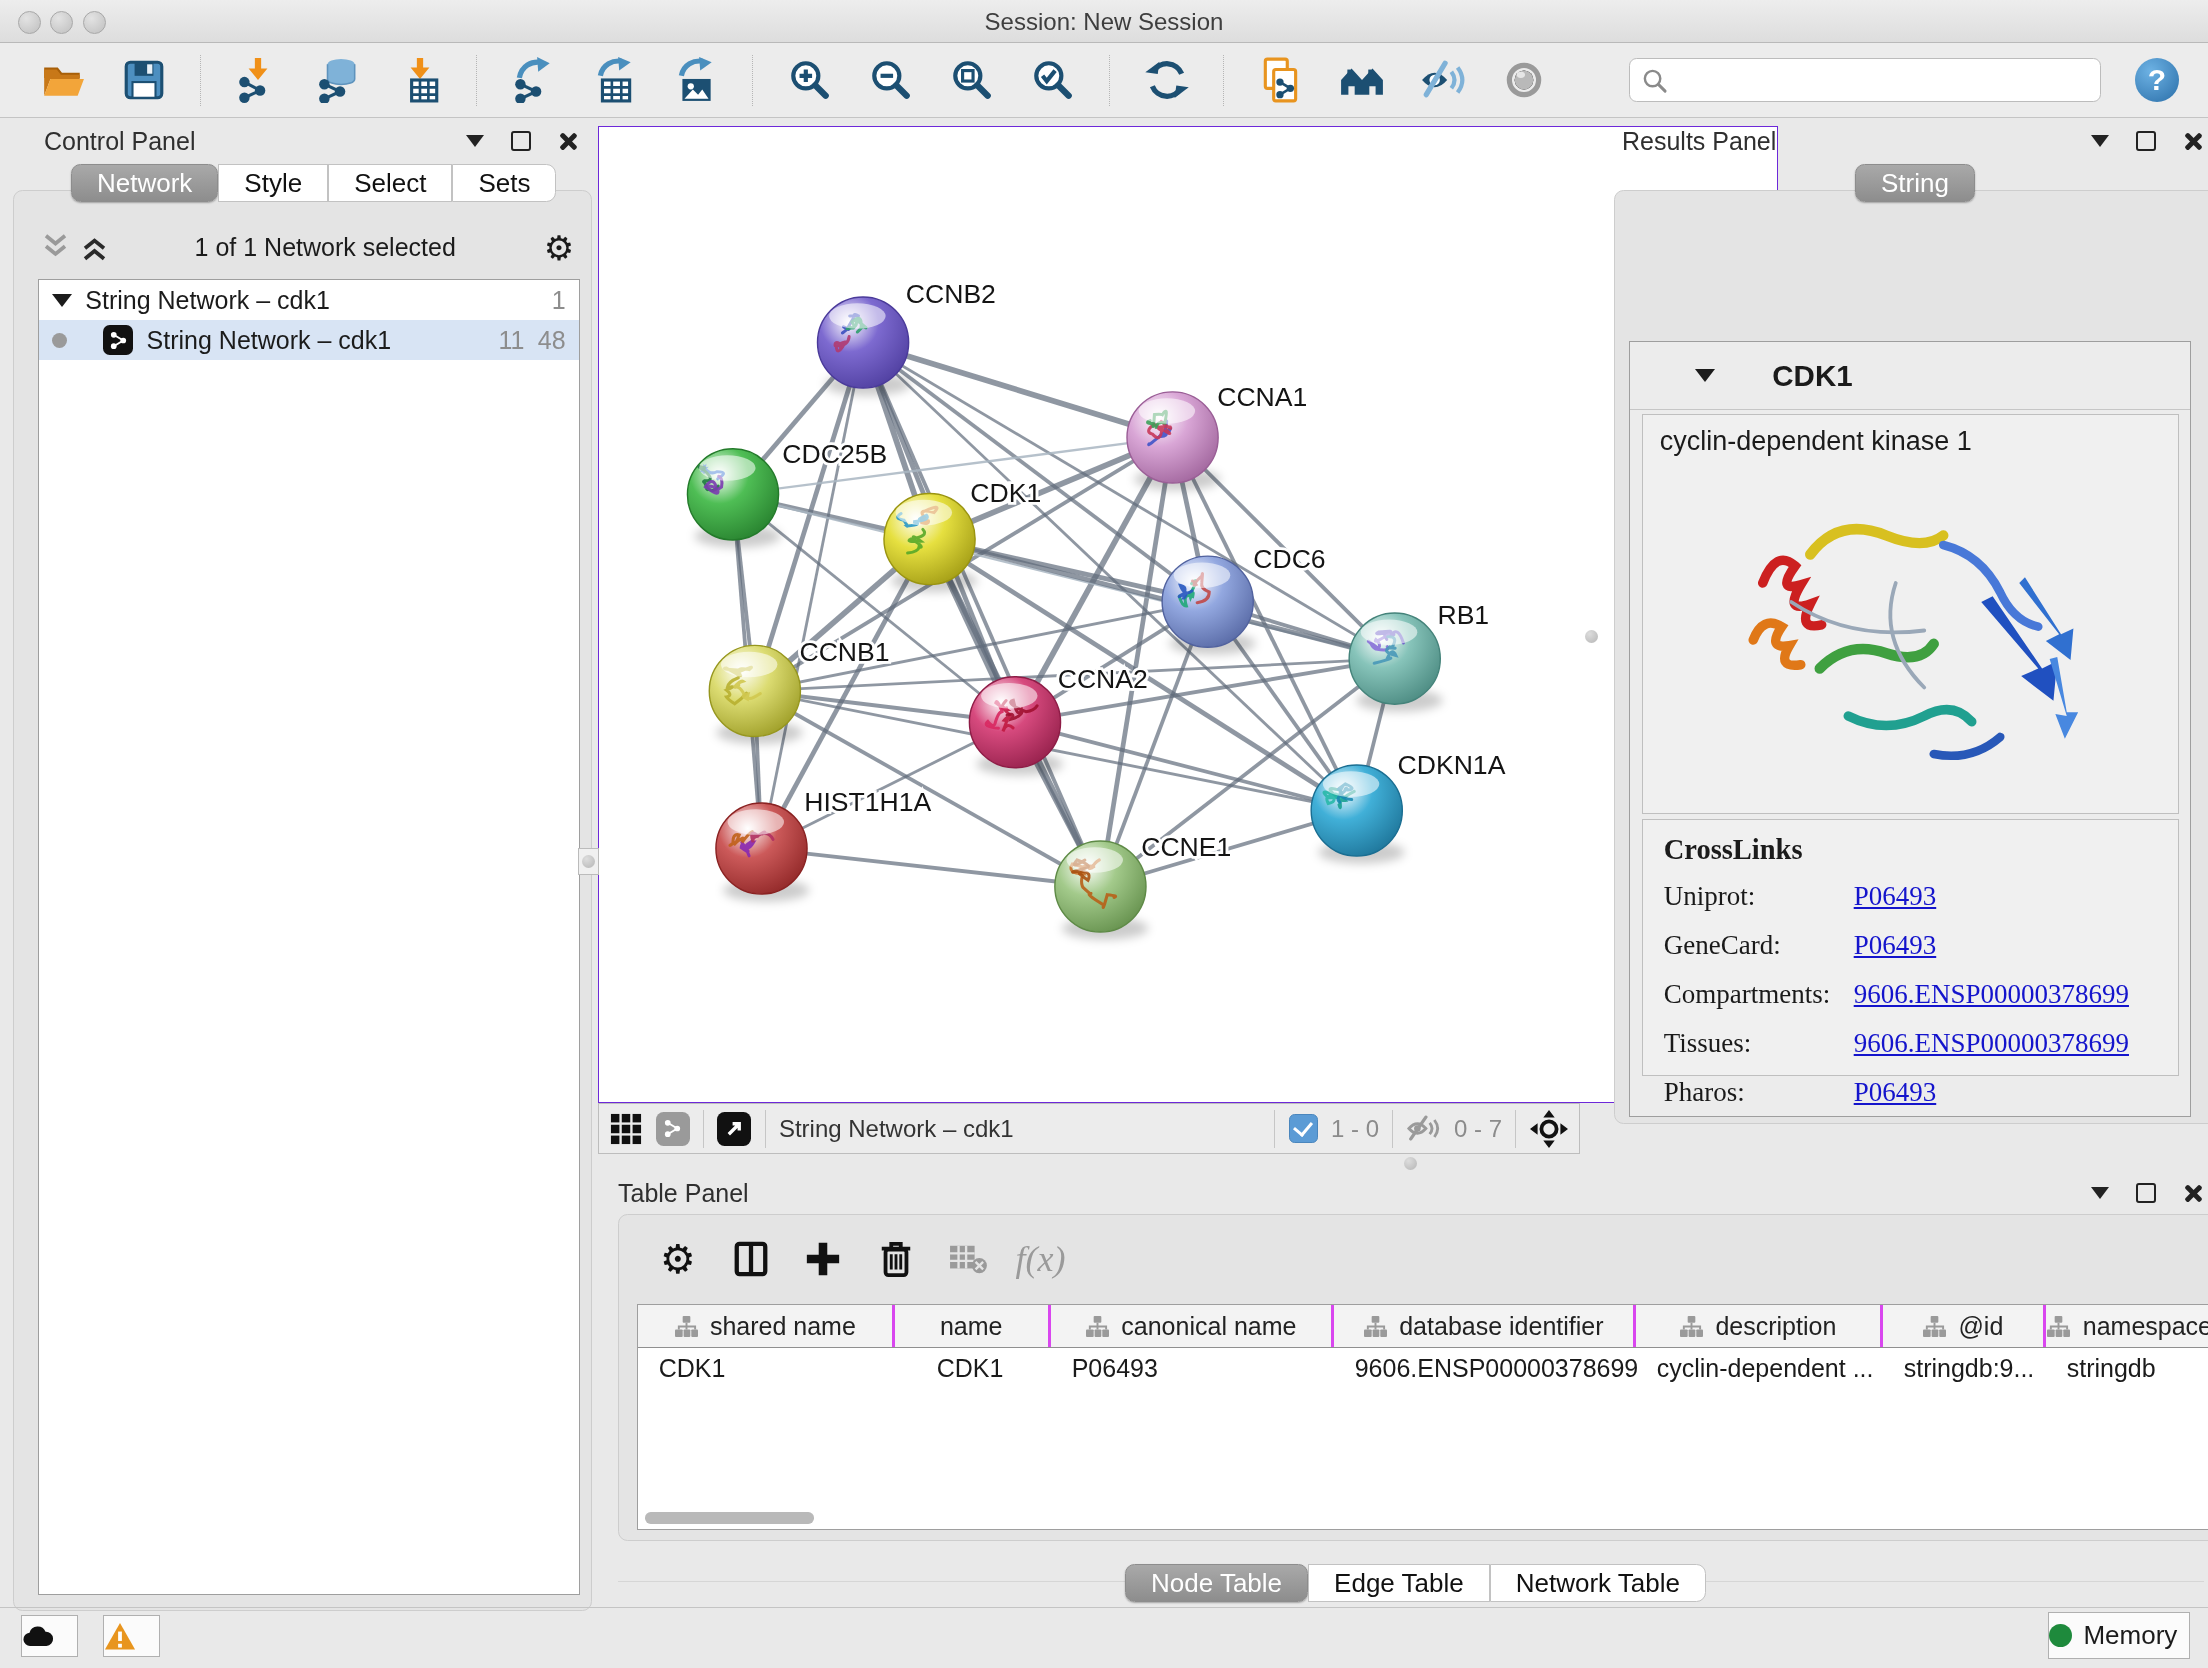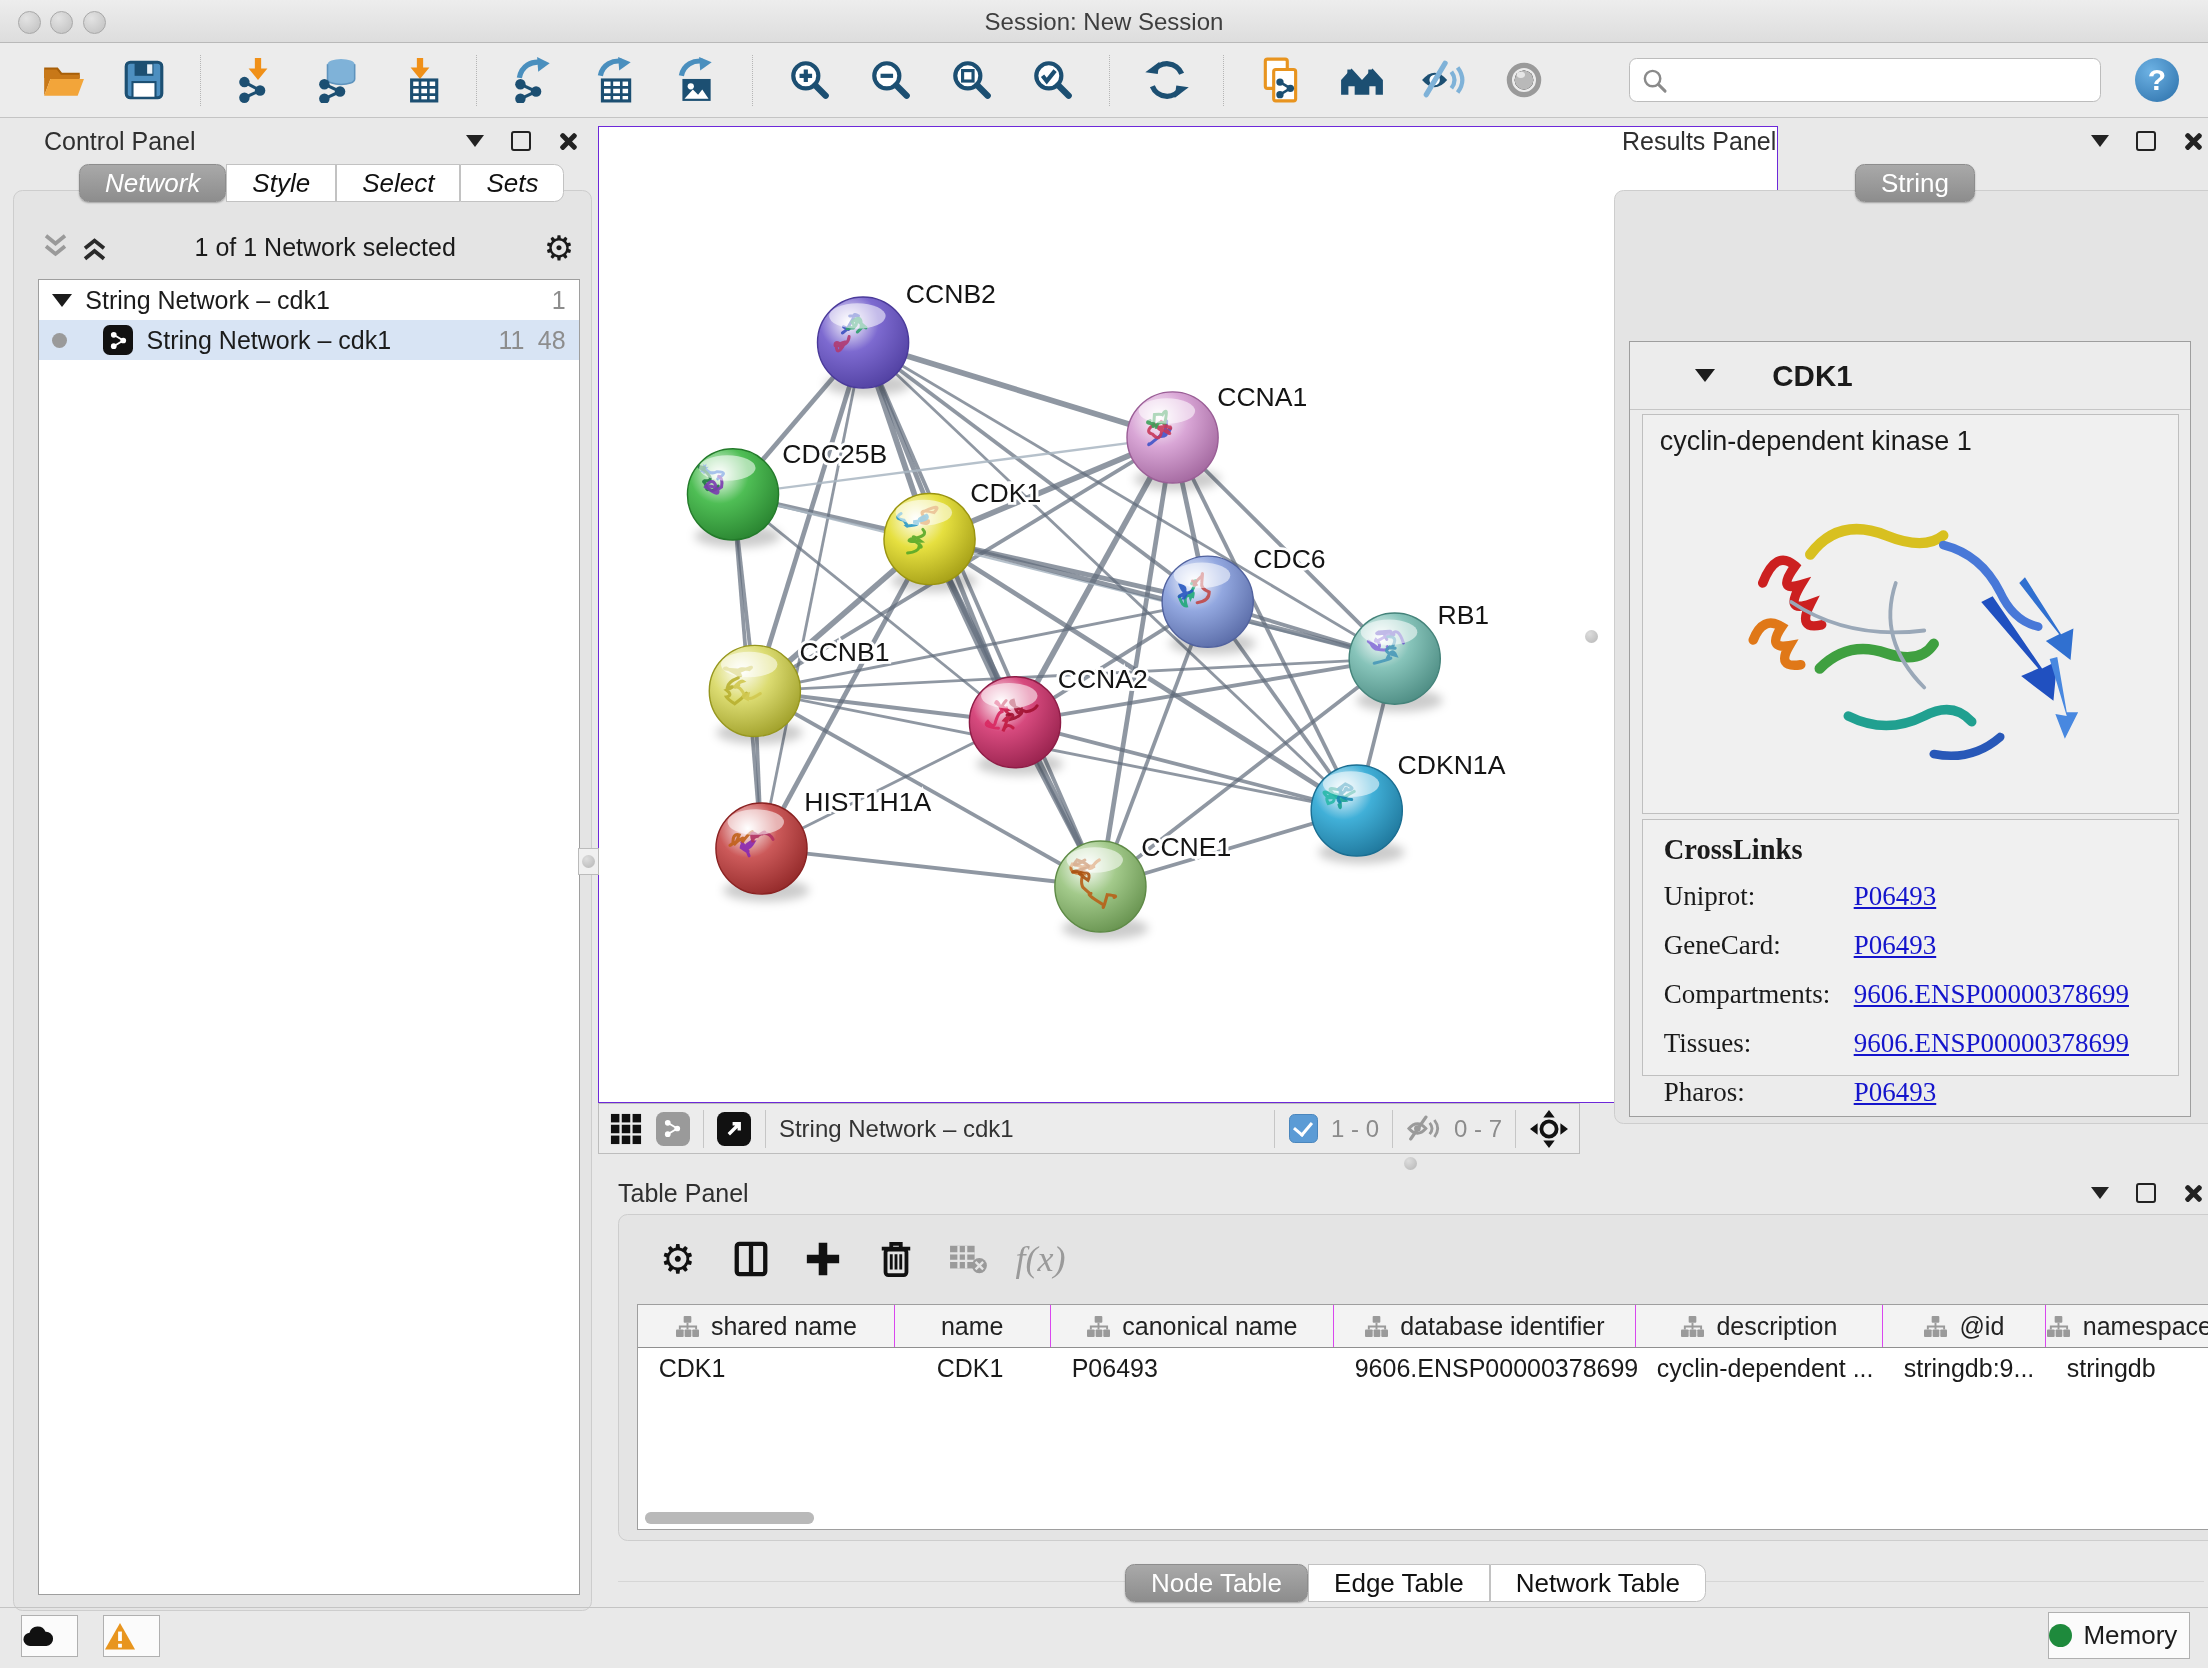--- a/index.html
+++ b/index.html
@@ -75,21 +75,21 @@
   .xl-row{display:flex;font-size:27px;margin-bottom:18px;}
   .xl-label{width:190px;color:#1a1a1a;}
   .xl-link{color:#1414cc;text-decoration:underline;}
 
   
   .tp-toolbar{display:flex;align-items:center;gap:28.5px;}
   .tpi{width:44px;height:44px;display:flex;align-items:center;justify-content:center;}
   .table{background:#fff;border:1px solid #9e9e9e;box-sizing:border-box;overflow:hidden;}
   .thead{display:flex;background:#f3f3f3;border-bottom:1px solid #8f8f8f;height:42px;}
   .th{display:flex;align-items:center;justify-content:center;gap:11.4px;font-size:25px;color:#222;
-      border-right:1px solid #d946ef;box-sizing:border-box;flex:0 0 auto;}
+      border-right:3px solid #d946ef;box-sizing:border-box;flex:0 0 auto;}
   .trow{display:flex;height:40px;}
   .td{display:flex;align-items:center;font-size:25px;padding-left:21px;box-sizing:border-box;flex:0 0 auto;}
   .hscroll{position:absolute;height:11.4px;border-radius:5.7px;background:#b9b9b9;}
   .fork{width:25px;height:23px;}
 
   .statusline{left:0;top:1607px;width:2208px;height:1px;background:#c4c4c4;position:absolute;}
   .sq-btn{position:absolute;background:#fbfbfb;border:1.9px solid #b0b0b0;display:flex;align-items:center;}
 
   svg text{font-family:"Liberation Sans",sans-serif;}
 </style>
@@ -266,21 +266,21 @@
     </div>
 </div>
 
 <div class="abs ph-title" style="left:44px;top:127px;">Control Panel</div>
 <div class="hdr-icons" style="left:466px;top:131px;">
   <span class="i-collapse"></span>
   <span class="i-float"></span>
   <span class="i-close"></span>
 </div>
 
-<div class="abs" style="left:79px;top:164px;display:flex;z-index:3;font-style:italic;">
+<div class="abs" style="left:71px;top:164px;display:flex;z-index:3;">
   <div class="tabbtn sel">Network</div>
   <div class="tabbtn">Style</div>
   <div class="tabbtn">Select</div>
   <div class="tabbtn last">Sets</div>
 </div>
 
 <div class="abs container" style="left:13.3px;top:190px;width:565px;height:1419px;">
   <div style="position:relative;height:63px;display:flex;align-items:center;padding:0 17px;margin-top:25px;">
     <svg width="25" height="28.5" viewBox="0 0 26 30">
       <path d="M3 3l10 8 10-8M3 14l10 8 10-8" stroke="#9a9a9a" stroke-width="4" fill="none"></path>

